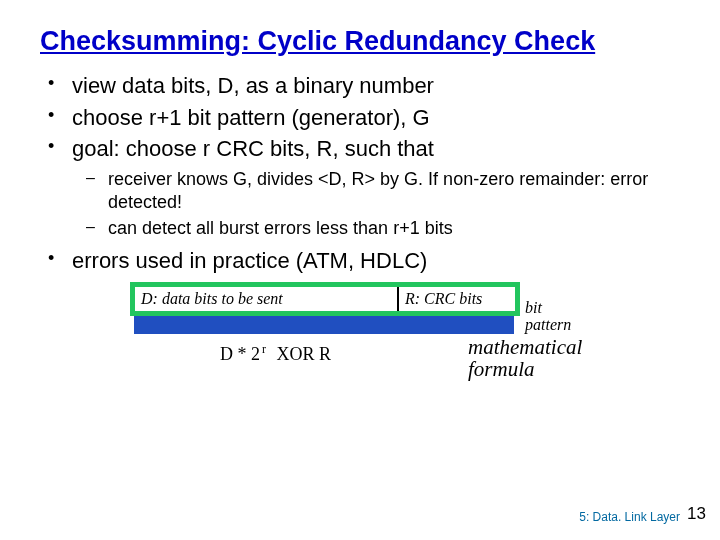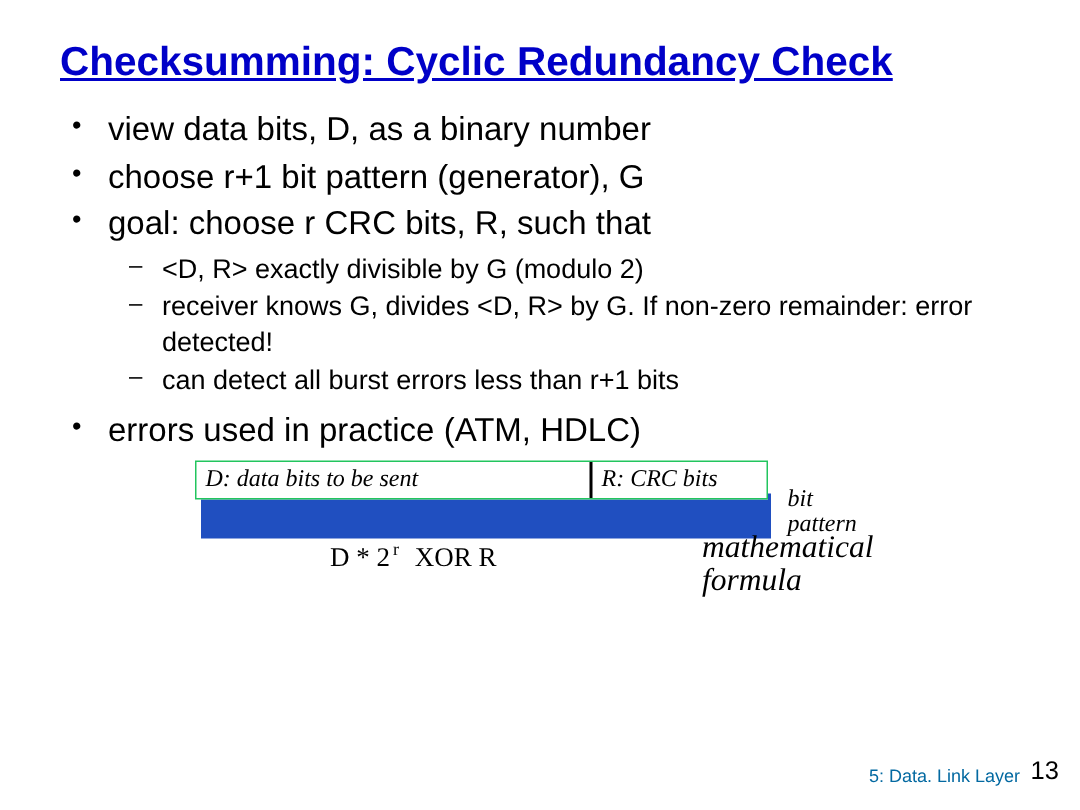--- a/index.html
+++ b/index.html
@@ -103,21 +103,21 @@
     left: 4px;
     top: 22px;
     width: 380px;
     height: 30px;
     background: #204fc0;
   }
   .box-row {
     position: relative;
     display: flex;
     width: 380px;
-    border: 1px solid #22c55e;
+    border: 5px solid #22c55e;
     background: #fff;
   }
   .box-d {
     width: 264px;
     padding: 3px 6px;
     font-style: italic;
     font-family: Georgia, 'Times New Roman', serif;
     font-size: 16px;
     border-right: 2px solid #000;
     box-sizing: border-box;
@@ -183,21 +183,20 @@
 <body>
 
 <div class="slide">
   <div class="title">Checksumming: Cyclic Redundancy Check</div>
 
   <ul class="main">
     <li>view data bits, D, as a binary number</li>
     <li>choose r+1 bit pattern (generator), G</li>
     <li>goal: choose r CRC bits, R, such that</li>
     <ul class="sub">
-      <li> &lt;D, R&gt; exactly divisible by G (modulo 2)</li>
       <li>receiver knows G, divides &lt;D, R&gt; by G.  If non-zero remainder: error detected!</li>
       <li>can detect all burst errors less than r+1 bits</li>
     </ul>
     <li>errors used in practice (ATM, HDLC)</li>
   </ul>
 
   <div class="figure">
     <div class="box-shadow"></div>
     <div class="box-row" style="position:relative; top:0;">
       <div class="box-d">D: data bits to be sent</div>

